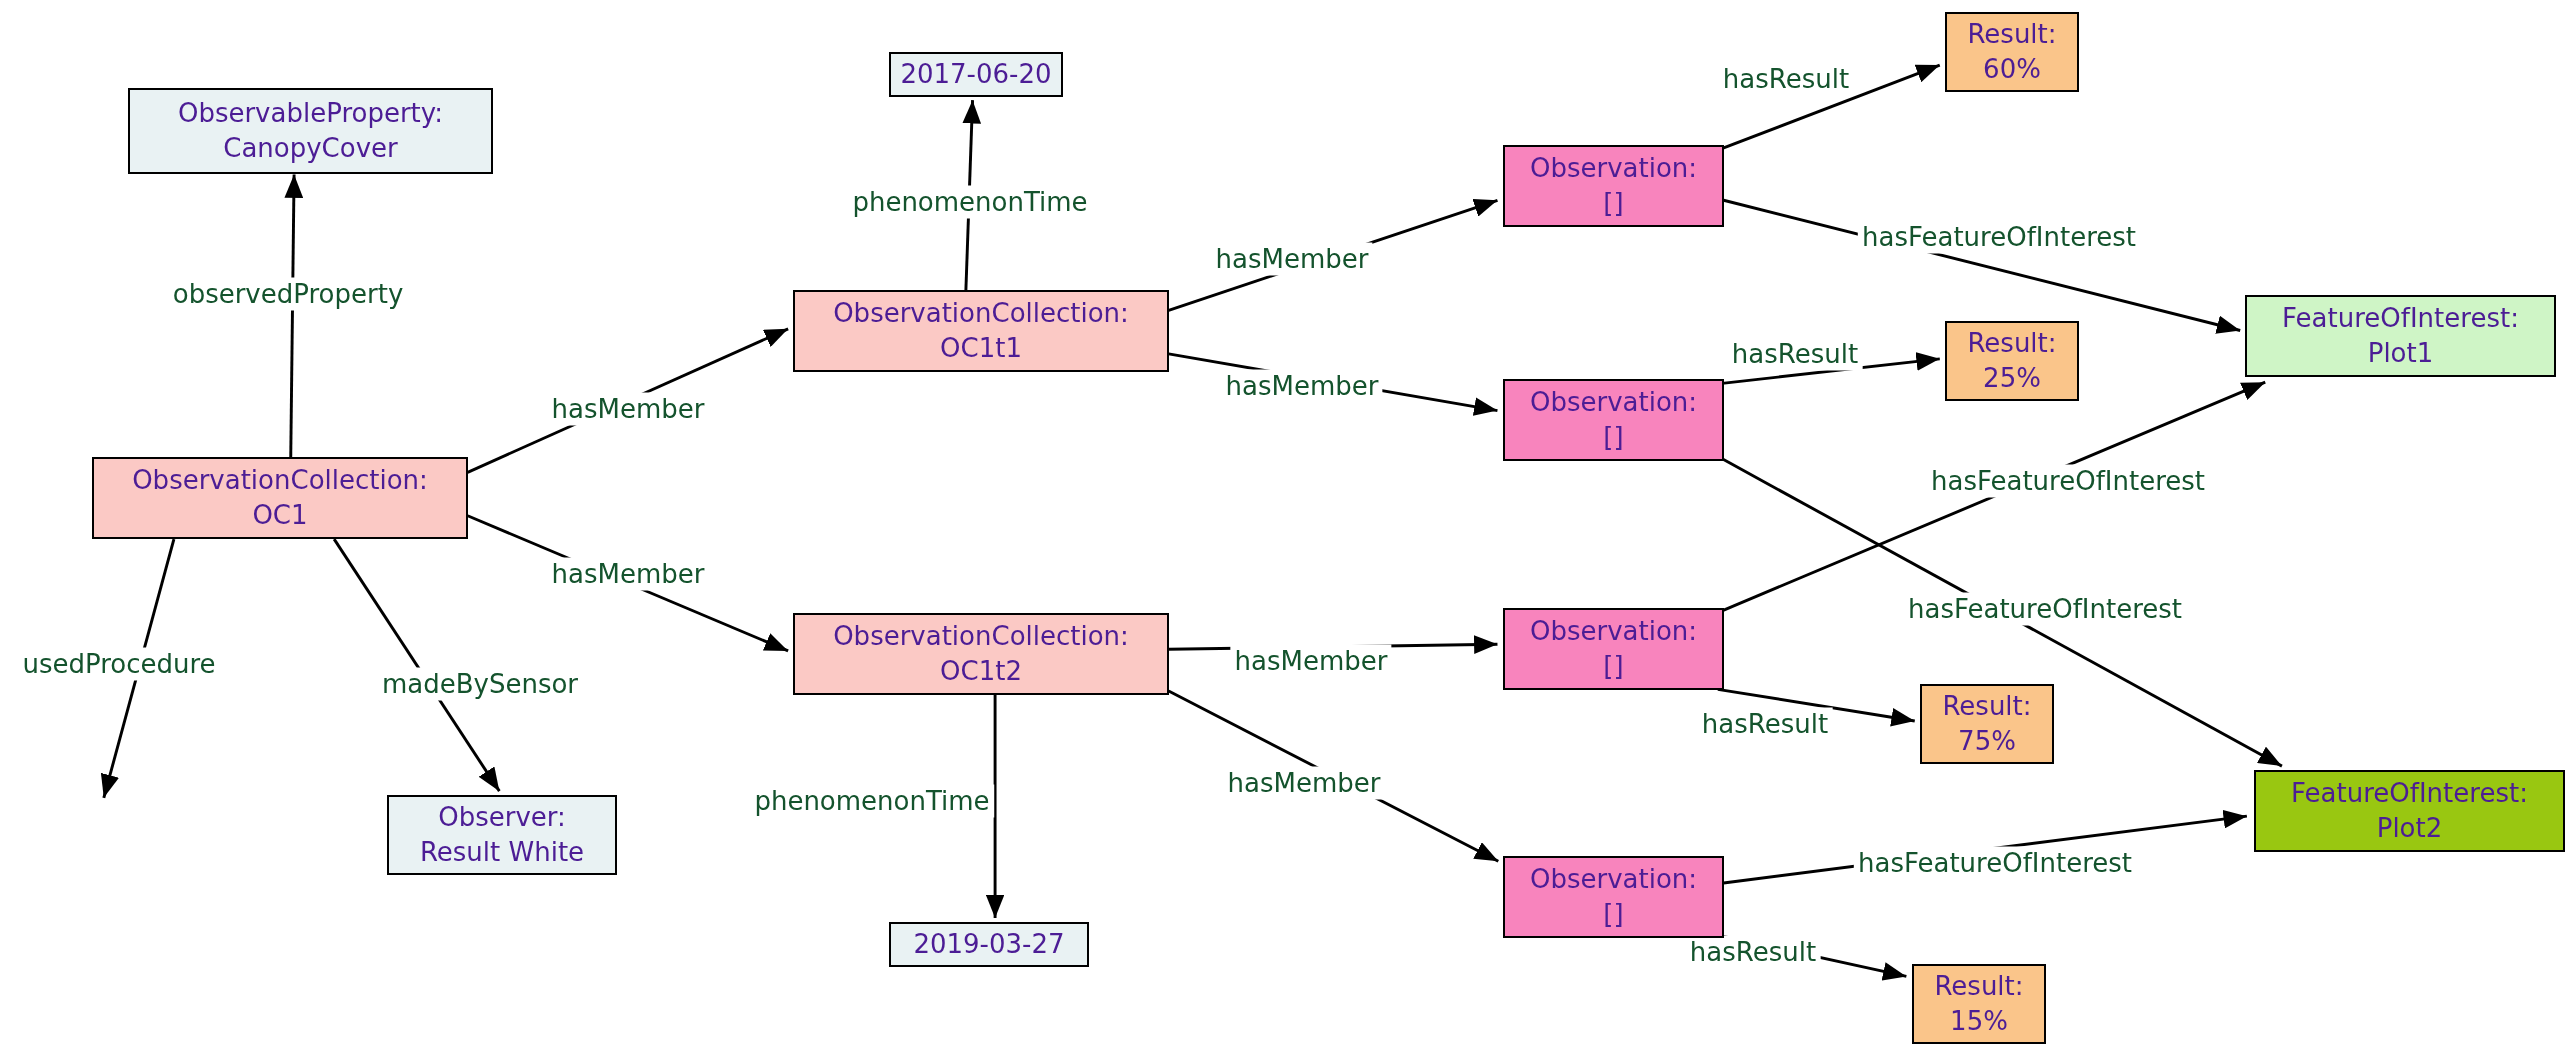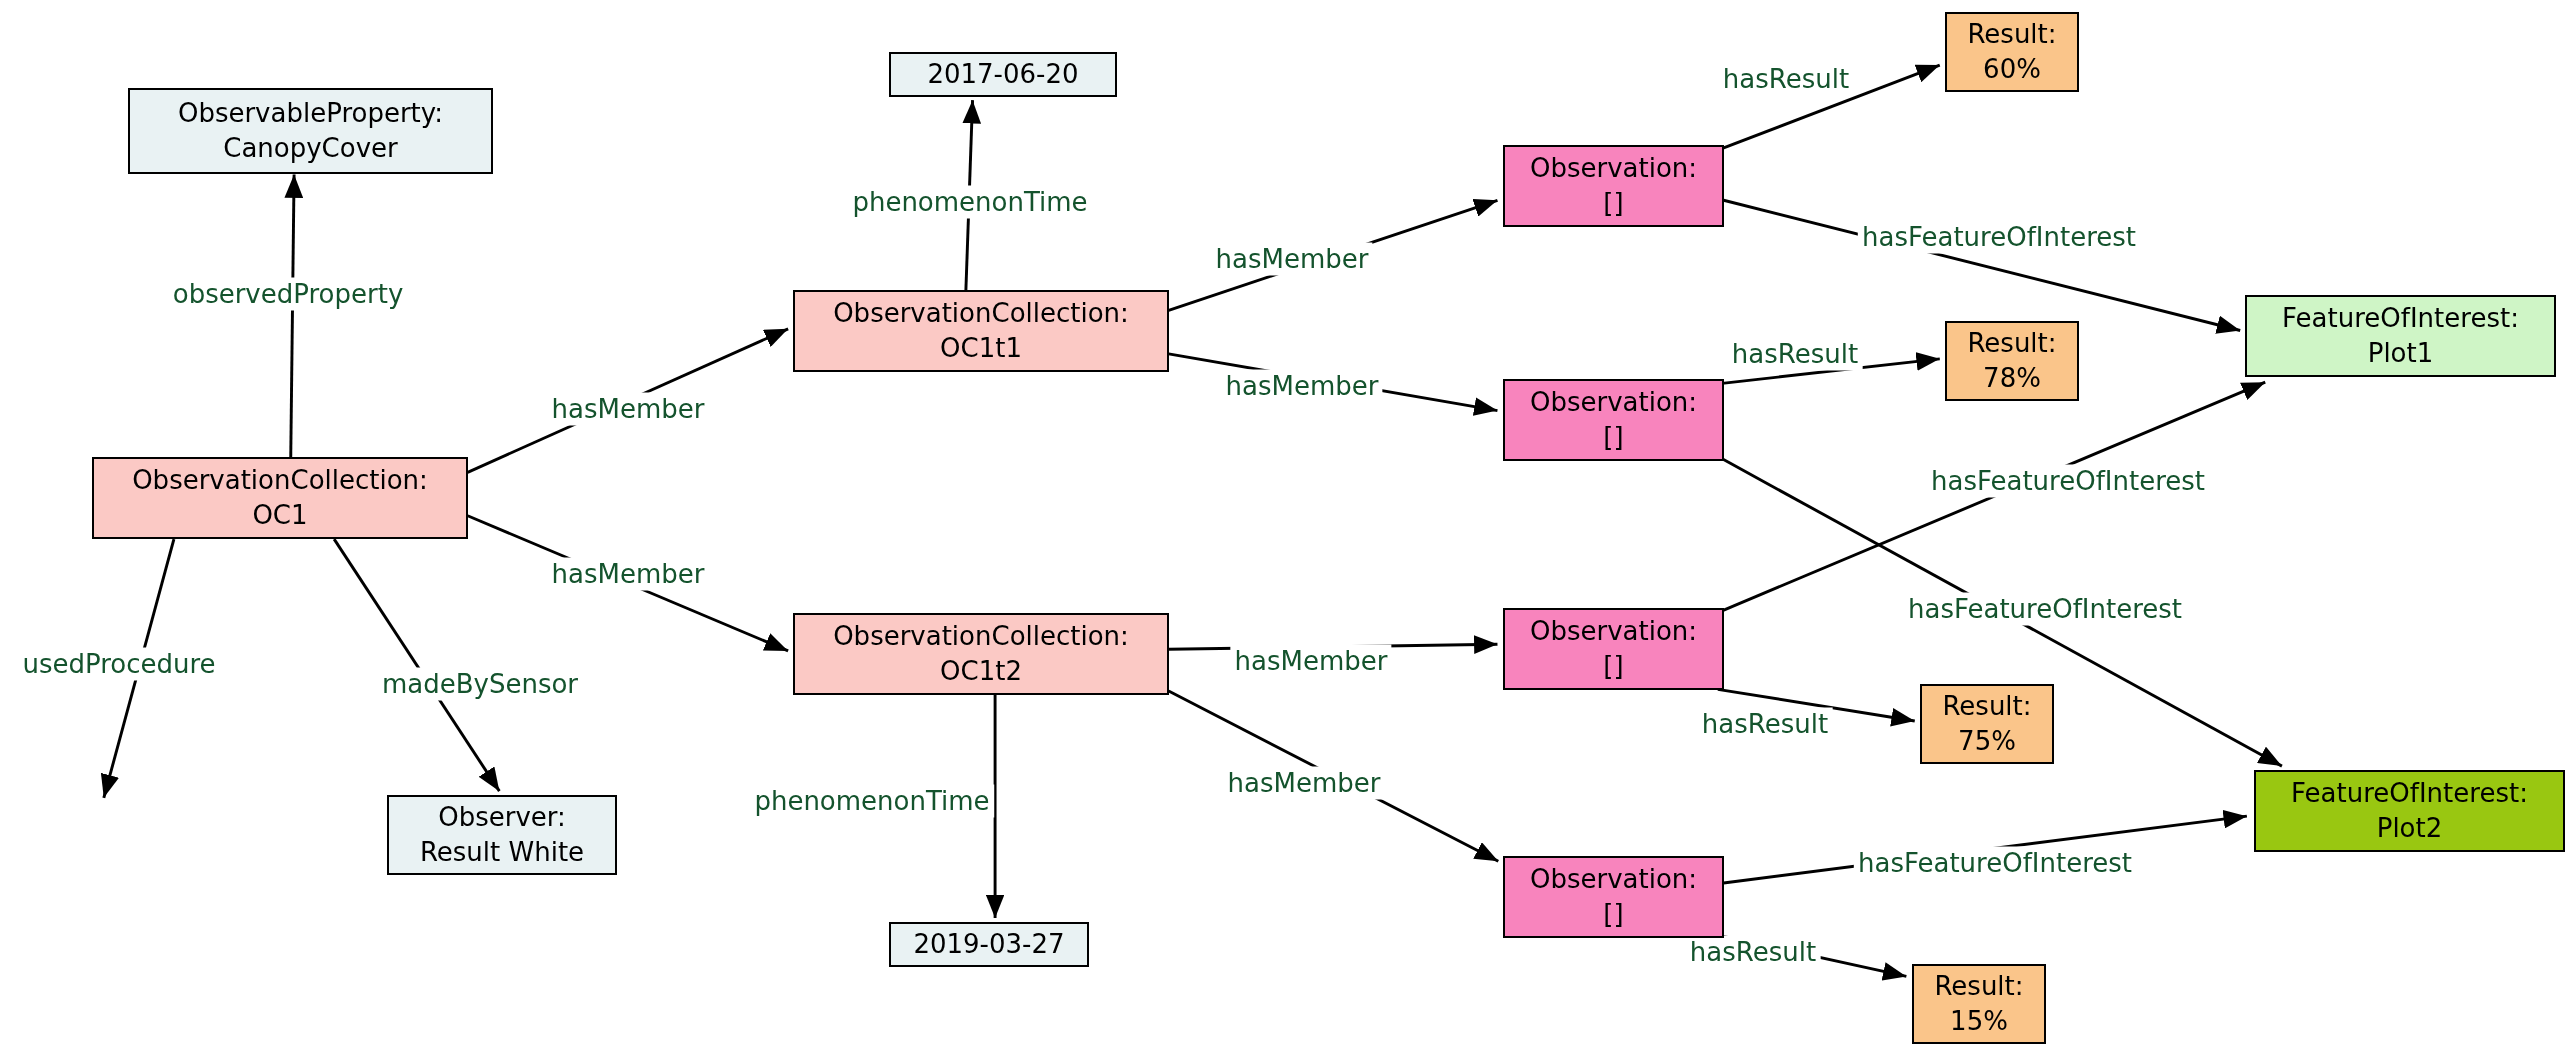--- a/index.html
+++ b/index.html
@@ -38,21 +38,21 @@
   .node {
     position: absolute;
     z-index: 3;
     box-sizing: border-box;
     border: 2.5px solid #000000;
     display: flex;
     flex-direction: column;
     align-items: center;
     justify-content: center;
     text-align: center;
-    color: #000000;
+    color: #4c1d95;
     font-size: 26px;
     line-height: 35px;
     white-space: nowrap;
   }
 </style>
 </head>
 <body>
 
 <div class="canvas">
 
@@ -101,42 +101,42 @@
   <div class="elabel" style="left:1765px; top:724px;">hasResult</div>
   <div class="elabel" style="left:2068px; top:481px;">hasFeatureOfInterest</div>
   <div class="elabel" style="left:1753px; top:952px;">hasResult</div>
   <div class="elabel" style="left:1995px; top:863px;">hasFeatureOfInterest</div>
 
   <div class="node" style="left: 128px; top: 88px; width: 365px; height: 86px; background-color: rgb(233, 242, 243);">
     <div>ObservableProperty:</div>
     <div>CanopyCover</div>
   </div>
 
-  <div class="node" style="left: 889px; top: 52px; width: 228px; height: 45px; background-color: rgb(233, 242, 243);">
+  <div class="node" style="left: 889px; top: 52px; width: 174px; height: 45px; background-color: rgb(233, 242, 243);">
     <div>2017-06-20</div>
   </div>
 
   <div class="node" style="left: 1945px; top: 11.7px; width: 134px; height: 80px; background-color: rgb(250, 197, 138);">
     <div>Result:</div>
     <div>60%</div>
   </div>
 
   <div class="node" style="left: 1503px; top: 145px; width: 221px; height: 82px; background-color: rgb(248, 132, 189);">
     <div>Observation:</div>
     <div>[]</div>
   </div>
 
   <div class="node" style="left: 793px; top: 290px; width: 376px; height: 82px; background-color: rgb(251, 201, 197);">
     <div>ObservationCollection:</div>
     <div>OC1t1</div>
   </div>
 
   <div class="node" style="left: 1945px; top: 321px; width: 134px; height: 80px; background-color: rgb(250, 197, 138);">
     <div>Result:</div>
-    <div>78%</div>
+    <div>25%</div>
   </div>
 
   <div class="node" style="left: 1503px; top: 379px; width: 221px; height: 82px; background-color: rgb(248, 132, 189);">
     <div>Observation:</div>
     <div>[]</div>
   </div>
 
   <div class="node" style="left: 2245px; top: 295px; width: 311px; height: 82px; background-color: rgb(207, 245, 198);">
     <div>FeatureOfInterest:</div>
     <div>Plot1</div>

